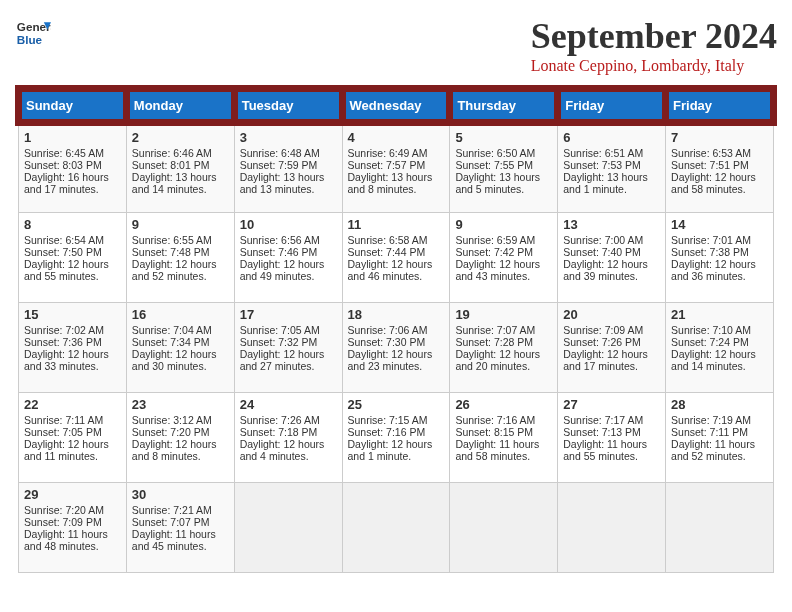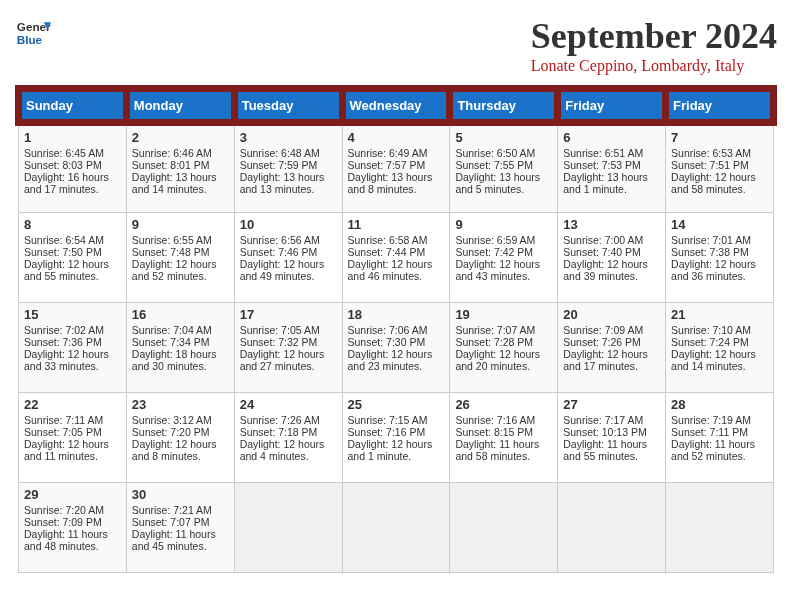--- a/index.html
+++ b/index.html
@@ -116,34 +116,34 @@
         <td><span class="day-number">8</span><span>Sunrise: 6:54 AM</span><br><span>Sunset: 7:50 PM</span><br><span>Daylight: 12 hours and 55 minutes.</span></td>
         <td><span class="day-number">9</span><span>Sunrise: 6:55 AM</span><br><span>Sunset: 7:48 PM</span><br><span>Daylight: 12 hours and 52 minutes.</span></td>
         <td><span class="day-number">10</span><span>Sunrise: 6:56 AM</span><br><span>Sunset: 7:46 PM</span><br><span>Daylight: 12 hours and 49 minutes.</span></td>
         <td><span class="day-number">11</span><span>Sunrise: 6:58 AM</span><br><span>Sunset: 7:44 PM</span><br><span>Daylight: 12 hours and 46 minutes.</span></td>
         <td><span class="day-number">9</span><span>Sunrise: 6:59 AM</span><br><span>Sunset: 7:42 PM</span><br><span>Daylight: 12 hours and 43 minutes.</span></td>
         <td><span class="day-number">13</span><span>Sunrise: 7:00 AM</span><br><span>Sunset: 7:40 PM</span><br><span>Daylight: 12 hours and 39 minutes.</span></td>
         <td><span class="day-number">14</span><span>Sunrise: 7:01 AM</span><br><span>Sunset: 7:38 PM</span><br><span>Daylight: 12 hours and 36 minutes.</span></td>
       </tr>
       <tr>
         <td><span class="day-number">15</span><span>Sunrise: 7:02 AM</span><br><span>Sunset: 7:36 PM</span><br><span>Daylight: 12 hours and 33 minutes.</span></td>
-        <td><span class="day-number">16</span><span>Sunrise: 7:04 AM</span><br><span>Sunset: 7:34 PM</span><br><span>Daylight: 18 hours and 30 minutes.</span></td>
+        <td><span class="day-number">16</span><span>Sunrise: 7:04 AM</span><br><span>Sunset: 7:34 PM</span><br><span>Daylight: 12 hours and 30 minutes.</span></td>
         <td><span class="day-number">17</span><span>Sunrise: 7:05 AM</span><br><span>Sunset: 7:32 PM</span><br><span>Daylight: 12 hours and 27 minutes.</span></td>
         <td><span class="day-number">18</span><span>Sunrise: 7:06 AM</span><br><span>Sunset: 7:30 PM</span><br><span>Daylight: 12 hours and 23 minutes.</span></td>
         <td><span class="day-number">19</span><span>Sunrise: 7:07 AM</span><br><span>Sunset: 7:28 PM</span><br><span>Daylight: 12 hours and 20 minutes.</span></td>
         <td><span class="day-number">20</span><span>Sunrise: 7:09 AM</span><br><span>Sunset: 7:26 PM</span><br><span>Daylight: 12 hours and 17 minutes.</span></td>
         <td><span class="day-number">21</span><span>Sunrise: 7:10 AM</span><br><span>Sunset: 7:24 PM</span><br><span>Daylight: 12 hours and 14 minutes.</span></td>
       </tr>
       <tr>
         <td><span class="day-number">22</span><span>Sunrise: 7:11 AM</span><br><span>Sunset: 7:05 PM</span><br><span>Daylight: 12 hours and 11 minutes.</span></td>
         <td><span class="day-number">23</span><span>Sunrise: 3:12 AM</span><br><span>Sunset: 7:20 PM</span><br><span>Daylight: 12 hours and 8 minutes.</span></td>
         <td><span class="day-number">24</span><span>Sunrise: 7:26 AM</span><br><span>Sunset: 7:18 PM</span><br><span>Daylight: 12 hours and 4 minutes.</span></td>
         <td><span class="day-number">25</span><span>Sunrise: 7:15 AM</span><br><span>Sunset: 7:16 PM</span><br><span>Daylight: 12 hours and 1 minute.</span></td>
         <td><span class="day-number">26</span><span>Sunrise: 7:16 AM</span><br><span>Sunset: 8:15 PM</span><br><span>Daylight: 11 hours and 58 minutes.</span></td>
-        <td><span class="day-number">27</span><span>Sunrise: 7:17 AM</span><br><span>Sunset: 10:13 PM</span><br><span>Daylight: 11 hours and 55 minutes.</span></td>
+        <td><span class="day-number">27</span><span>Sunrise: 7:17 AM</span><br><span>Sunset: 7:13 PM</span><br><span>Daylight: 11 hours and 55 minutes.</span></td>
         <td><span class="day-number">28</span><span>Sunrise: 7:19 AM</span><br><span>Sunset: 7:11 PM</span><br><span>Daylight: 11 hours and 52 minutes.</span></td>
       </tr>
       <tr>
         <td><span class="day-number">29</span><span>Sunrise: 7:20 AM</span><br><span>Sunset: 7:09 PM</span><br><span>Daylight: 11 hours and 48 minutes.</span></td>
         <td><span class="day-number">30</span><span>Sunrise: 7:21 AM</span><br><span>Sunset: 7:07 PM</span><br><span>Daylight: 11 hours and 45 minutes.</span></td>
         <td class="empty-cell"></td>
         <td class="empty-cell"></td>
         <td class="empty-cell"></td>
         <td class="empty-cell"></td>
         <td class="empty-cell"></td>

